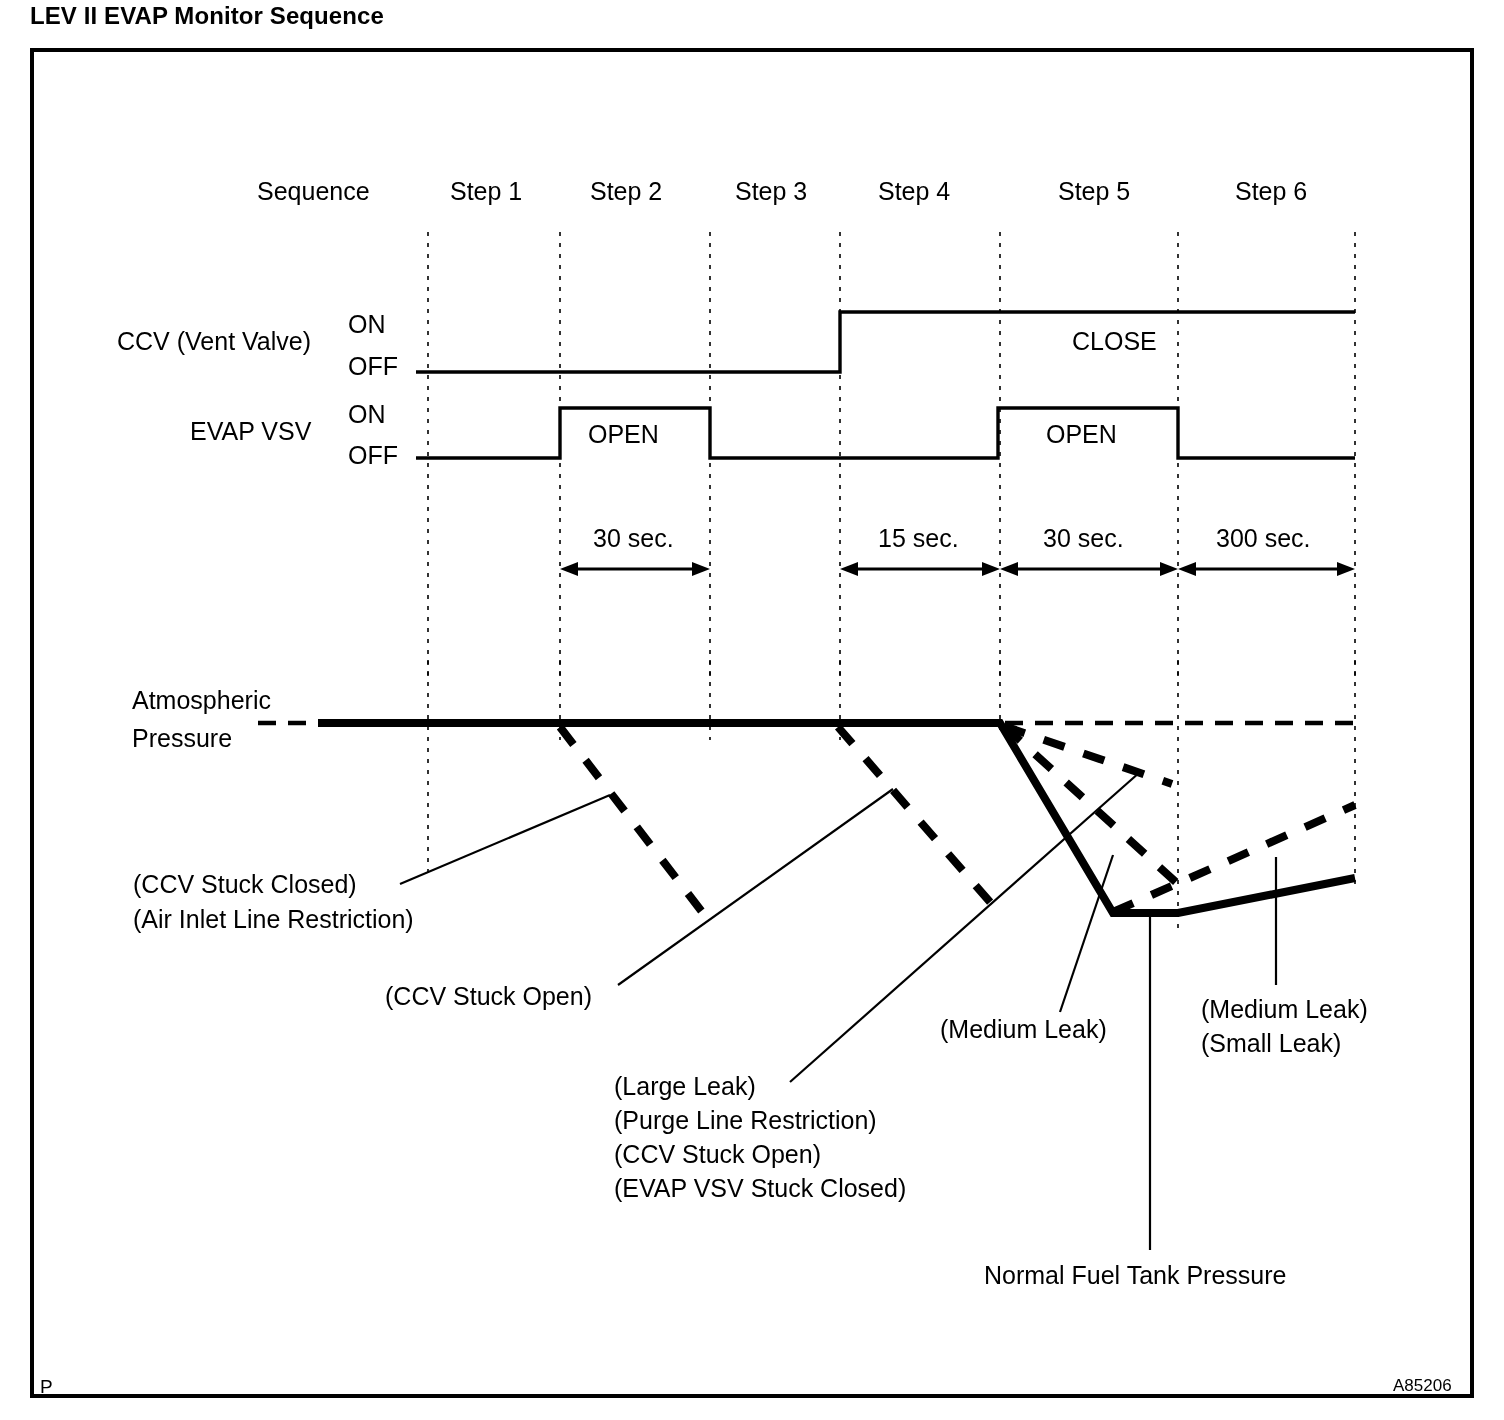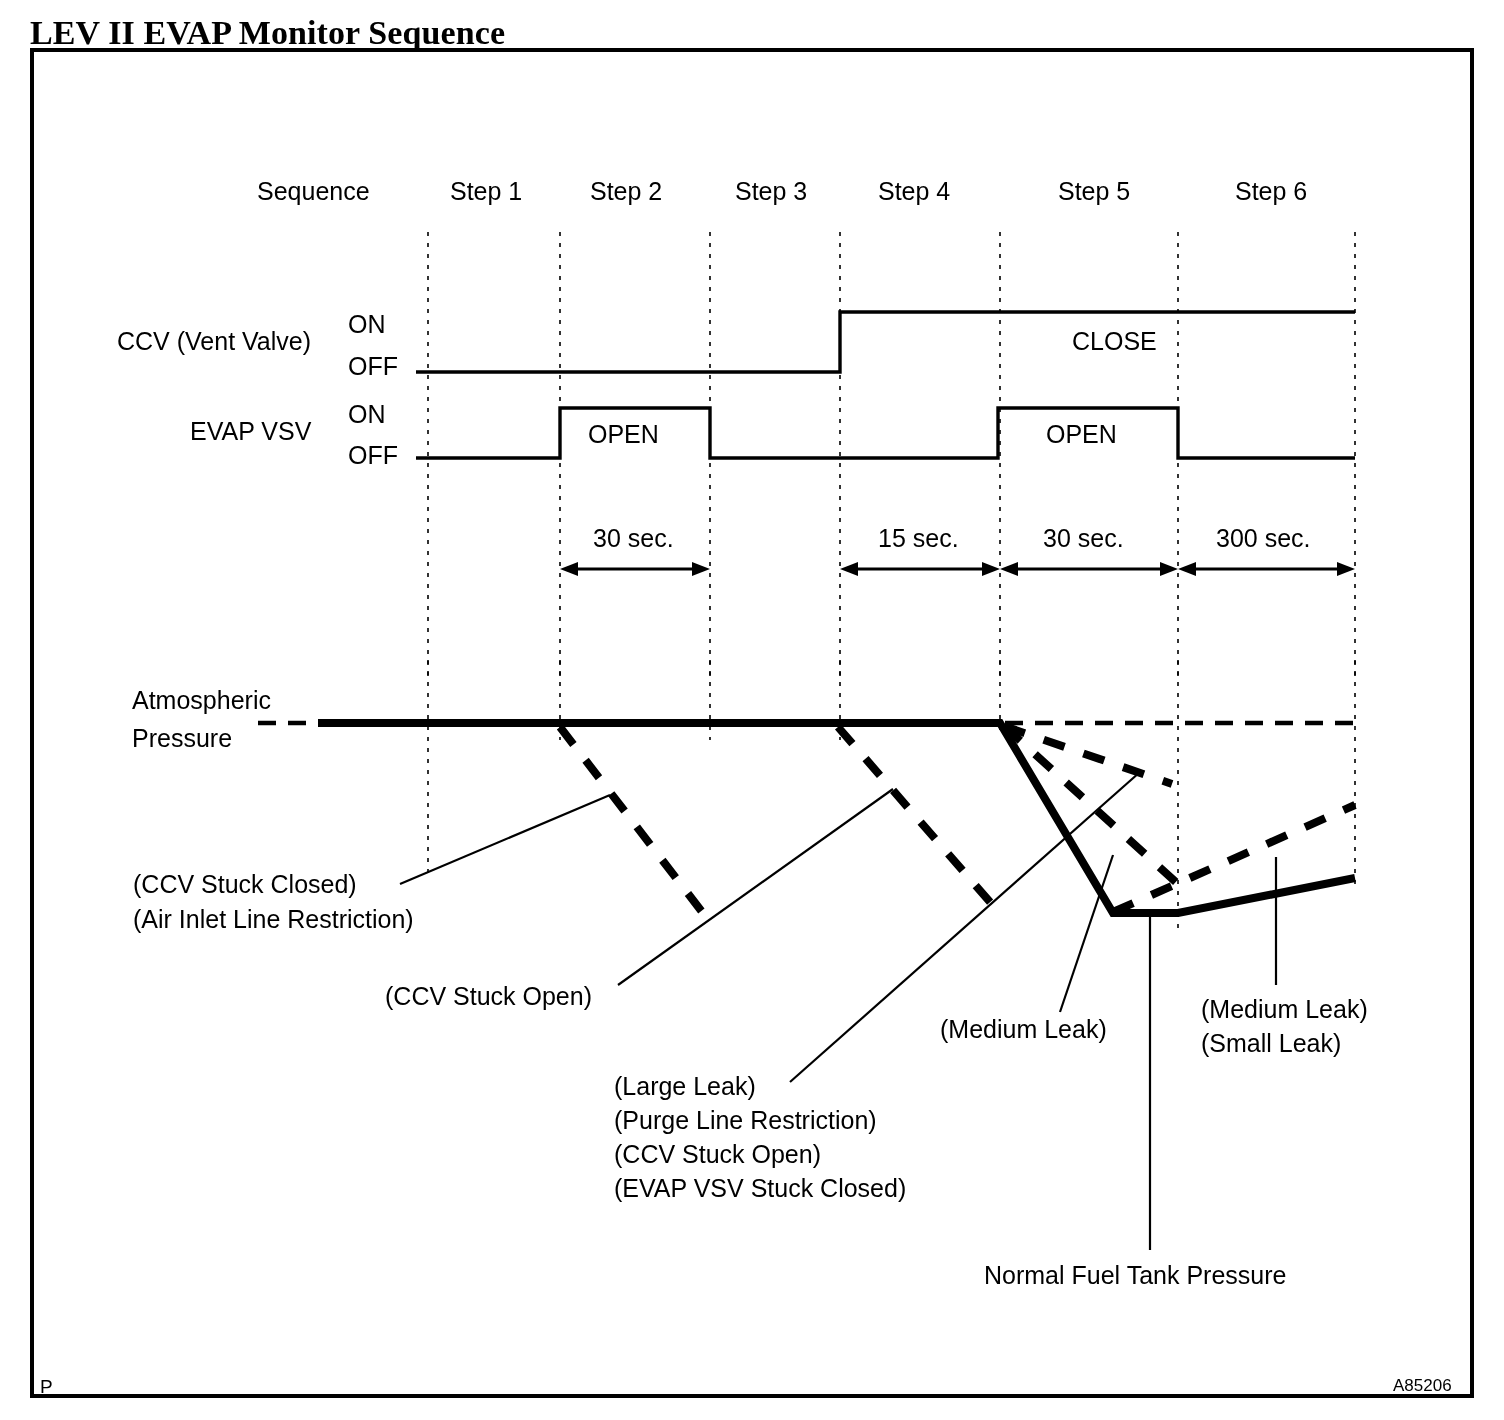--- a/index.html
+++ b/index.html
@@ -11,26 +11,25 @@
     width: 1504px;
     height: 1420px;
     font-family: "Liberation Sans", sans-serif;
     color: #000000;
     position: relative;
     overflow: hidden;
   }
   #page-title {
     position: absolute;
     left: 30px;
-    top: 14px;
-    font-size: 34px;
+    top: 2px;
+    font-size: 24px;
     font-weight: bold;
     letter-spacing: 0.1px;
     white-space: nowrap;
-    font-family: Liberation Serif, serif;
   }
   #figure-frame {
     position: absolute;
     left: 30px;
     top: 48px;
     width: 1444px;
     height: 1350px;
     border: 4px solid #000000;
     box-sizing: border-box;
     background: #ffffff;

